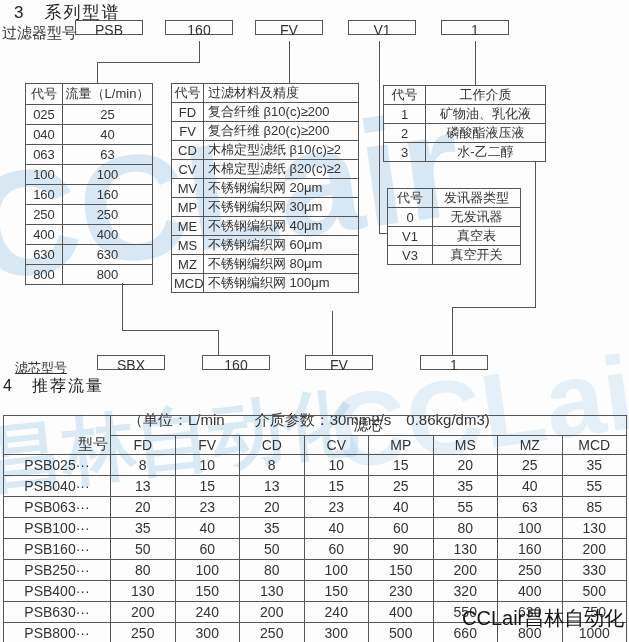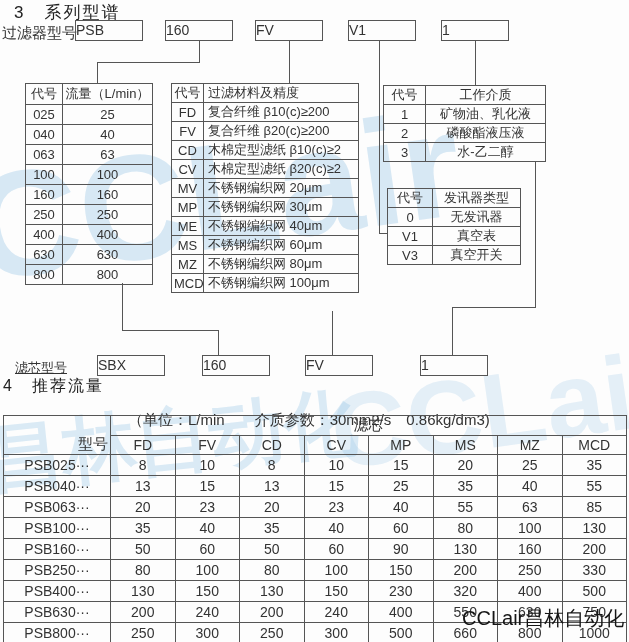--- a/index.html
+++ b/index.html
@@ -8,22 +8,22 @@
   .wm{position:absolute;z-index:0;font-weight:bold;white-space:nowrap;pointer-events:none;}
   .wm-a{left:-30px;top:110px;font-size:150px;color:rgba(130,185,225,.30);transform:rotate(-8deg);}
   .wm-b{left:-12px;top:392px;font-size:74px;color:rgba(130,185,225,.28);transform:rotate(-6deg);}
   .wm-c{left:330px;top:350px;font-size:105px;color:rgba(130,185,225,.20);transform:rotate(-8deg);}
   .lbl{position:absolute;z-index:2;white-space:nowrap;}
   #title3{left:14px;top:1px;font-size:17px;color:#222;letter-spacing:2px;}
   #filter-model-label{left:2px;top:24px;font-size:15px;}
   #element-model-label{left:15px;top:359px;font-size:13px;text-decoration:underline;}
   #title4{left:3px;top:376px;font-size:16px;color:#222;letter-spacing:2px;}
   #note4{left:128px;top:379px;font-size:15px;margin-top:32px;}
-  .box{position:absolute;z-index:2;width:68px;height:21px;border:1px solid #555;
-       box-sizing:border-box;text-align:left;font-size:14px;line-height:19px;}
+  .box{position:absolute;z-index:2;width:68px;height:15px;border:1px solid #555;
+       box-sizing:border-box;text-align:center;font-size:14px;line-height:19px;}
   .lv,.lh{position:absolute;z-index:1;background:#555;}
   .lv{width:1px;} .lh{height:1px;}
   table.tbl{position:absolute;z-index:2;border-collapse:collapse;table-layout:fixed;}
   .tbl th,.tbl td{border:1px solid #555;padding:0 2px;font-weight:normal;text-align:center;
        white-space:nowrap;overflow:hidden;font-size:13px;color:#333;background:transparent;}
   #flow-table{left:25px;top:83px;width:127px;}
   #flow-table tr{height:20px;} #flow-table tr.hd{height:21px;}
   #material-table{left:171px;top:83px;width:187px;}
   #material-table tr{height:19px;}
   #material-table td:nth-child(2),#material-table th:nth-child(2){text-align:left;padding-left:4px;}

